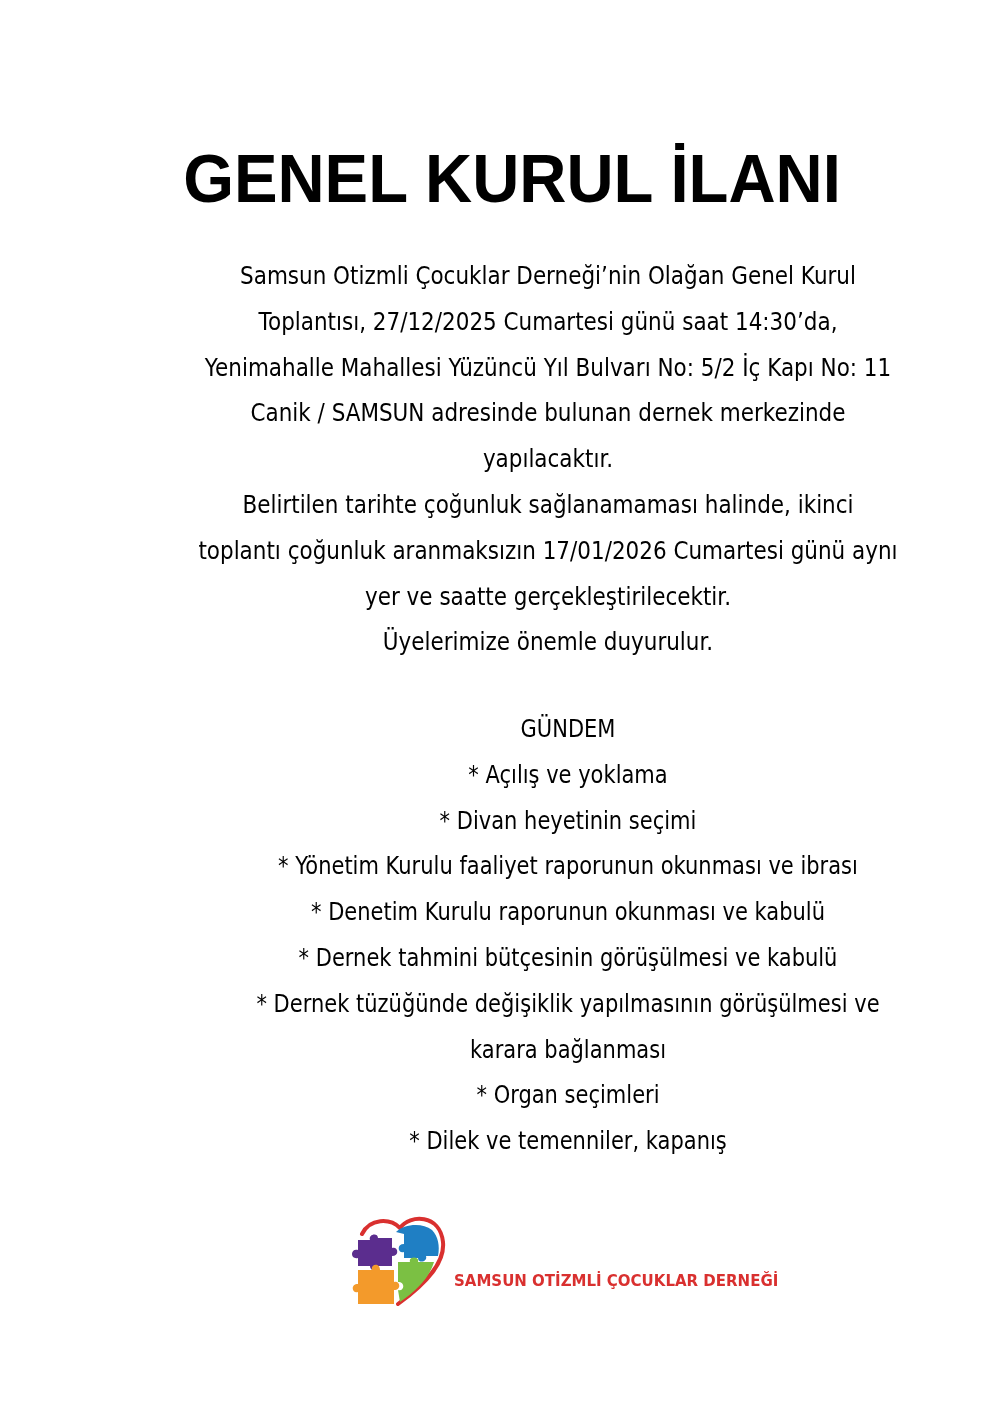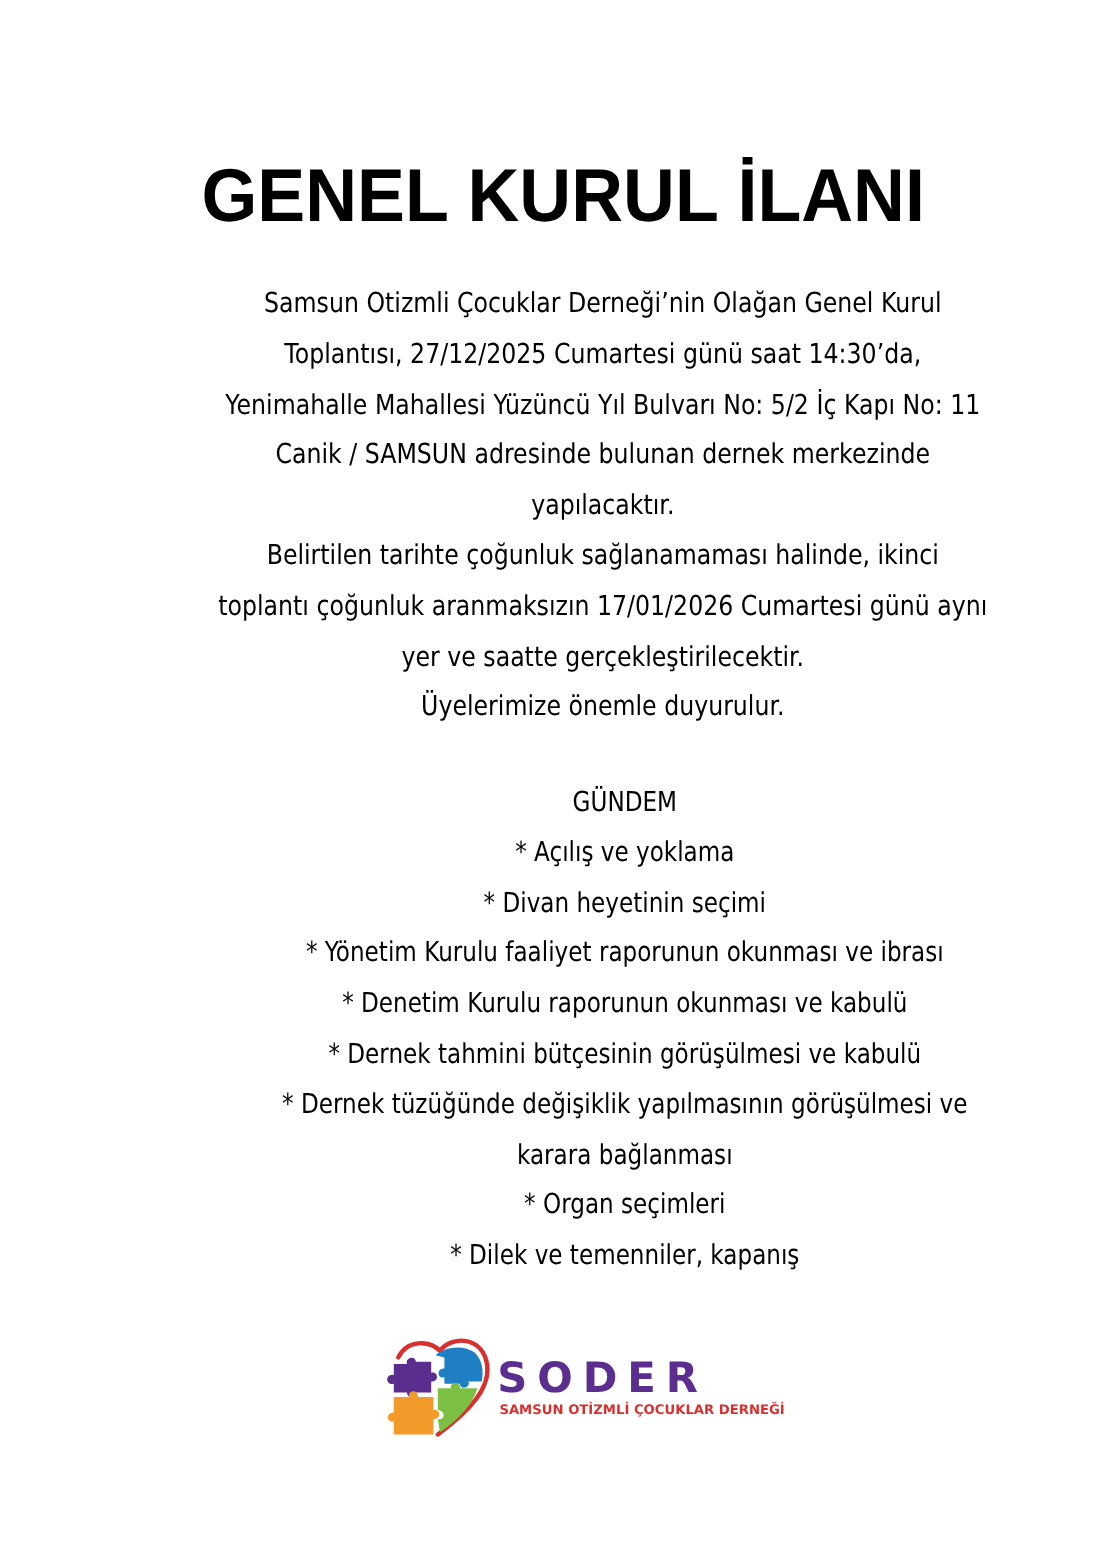--- a/index.html
+++ b/index.html
@@ -80,21 +80,21 @@
       letter-spacing: 9px;
       color: #5b2d8e;
       line-height: 44px;
     }
     .logo-sub {
       position: absolute;
       left: 106px;
       top: 62px;
       font-family: "DejaVu Sans", sans-serif;
       font-weight: bold;
-      font-size: 12px;
+      font-size: 15px;
       color: #d9302f;
       white-space: nowrap;
       line-height: 14px;
     }
   </style>
 </head>
 <body>
 
 <div class="page">
 
@@ -134,17 +134,16 @@
       <path d="M14 22 C 22 6, 42 6, 52 16 C 62 2, 92 2, 95 30 C 97 50, 80 70, 50 92" fill="none" stroke="#d9302f" stroke-width="4" stroke-linecap="round"></path>
 
       <path d="M10 28 L 22 28 C 20 22, 30 20, 30 26 L 44 26 L 44 36 C 50 34, 52 44, 44 44 L 44 54 L 30 54 C 32 60, 22 60, 22 54 L 10 54 L 10 46 C 2 48, 2 36, 10 38 Z" fill="#5b2d8e"></path>
 
       <path d="M48 20 C 56 12, 74 10, 84 18 C 90 24, 92 34, 90 44 L 78 44 C 80 50, 70 52, 70 46 L 56 46 L 56 40 C 50 42, 48 32, 56 32 L 56 22 Z" fill="#1f7fc4"></path>
 
       <path d="M10 58 L 24 58 C 22 52, 32 50, 32 58 L 46 58 L 46 70 C 52 68, 54 78, 46 78 L 46 92 L 10 92 L 10 80 C 4 82, 2 72, 10 72 Z" fill="#f39a2b"></path>
 
       <path d="M50 50 L 62 50 C 60 44, 72 44, 70 50 L 86 50 C 82 64, 70 78, 52 90 L 50 78 C 56 80, 58 70, 50 70 Z" fill="#7bc043"></path>
     </svg>
-    <div class="logo-name">SODER</div>
     <div class="logo-sub">SAMSUN OTİZMLİ ÇOCUKLAR DERNEĞİ</div>
   </div>
 
 </div>
 
 </body></html>

